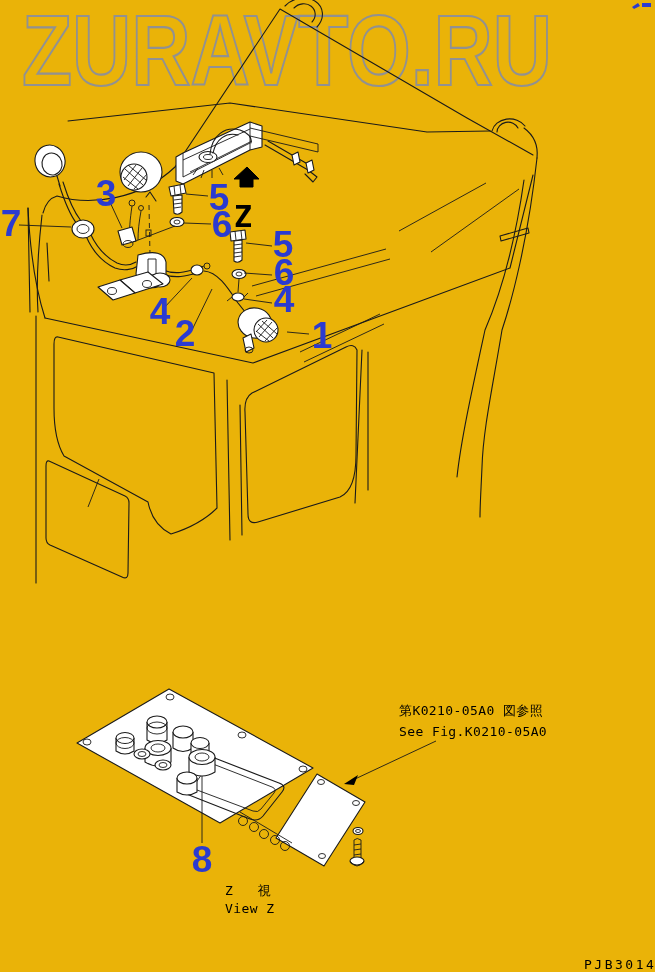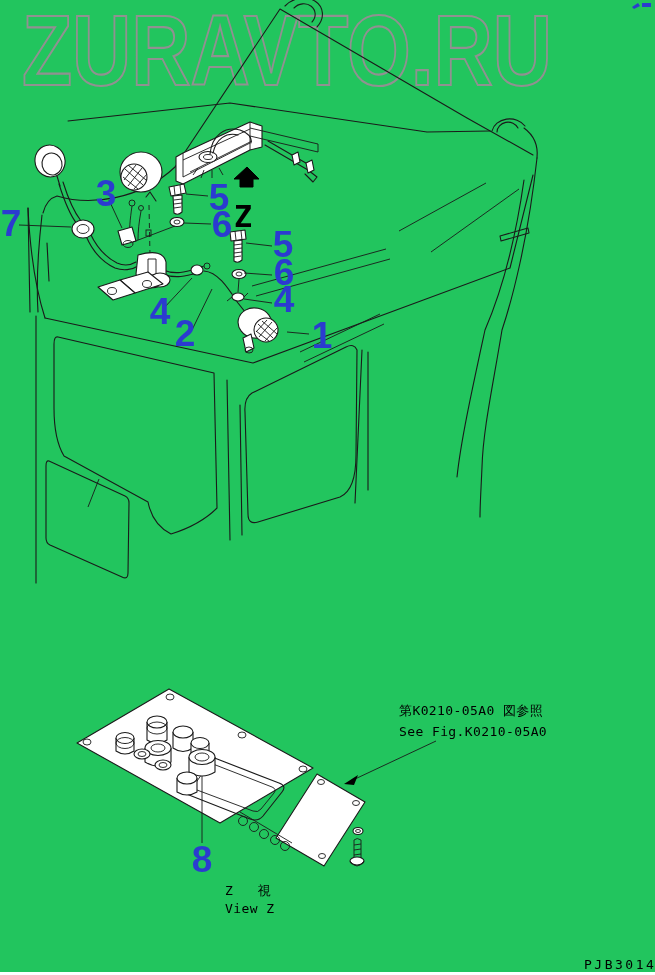--- a/index.html
+++ b/index.html
@@ -1,16 +1,16 @@
 <!DOCTYPE html>
 <html><head>
 <meta charset="utf-8">
 <style>
   html,body{margin:0;padding:0;background:#ffffff;}
-  .page{position:relative;width:655px;height:972px;background:#22c55e;overflow:hidden;
+  .page{position:relative;width:655px;height:972px;background:#eab308;overflow:hidden;
         font-family:"Liberation Sans",sans-serif;text-align:right;}
   svg{position:absolute;left:0;top:0;}
   .wm{font-family:"Liberation Sans",sans-serif;font-weight:bold;
       fill:none;stroke:#919191;stroke-width:2.2px;}
   .ln{fill:none;stroke:#1a1a1a;stroke-width:1.1px;stroke-linecap:round;stroke-linejoin:round;}
   .lnw{fill:#ffffff;stroke:#1a1a1a;stroke-width:1.1px;stroke-linejoin:round;}
   .thin{fill:none;stroke:#1a1a1a;stroke-width:0.9px;}
   .dash{fill:none;stroke:#1a1a1a;stroke-width:0.9px;stroke-dasharray:5 4;}
   .callout{font-family:"Liberation Sans",sans-serif;font-weight:bold;font-size:37px;
            fill:#2b3bd0;text-anchor:middle;}

